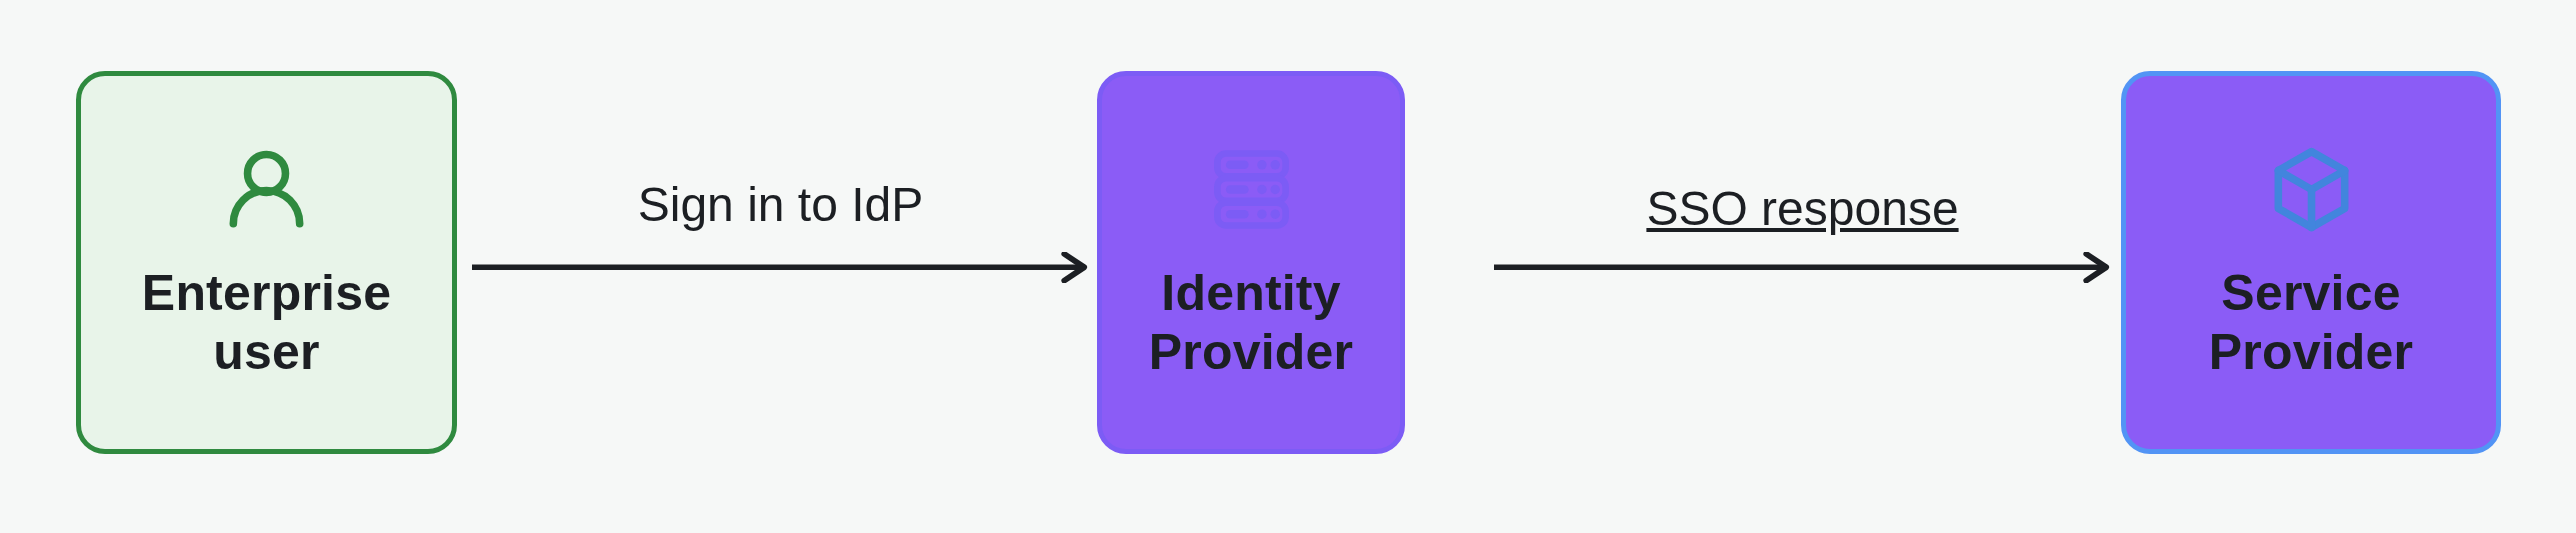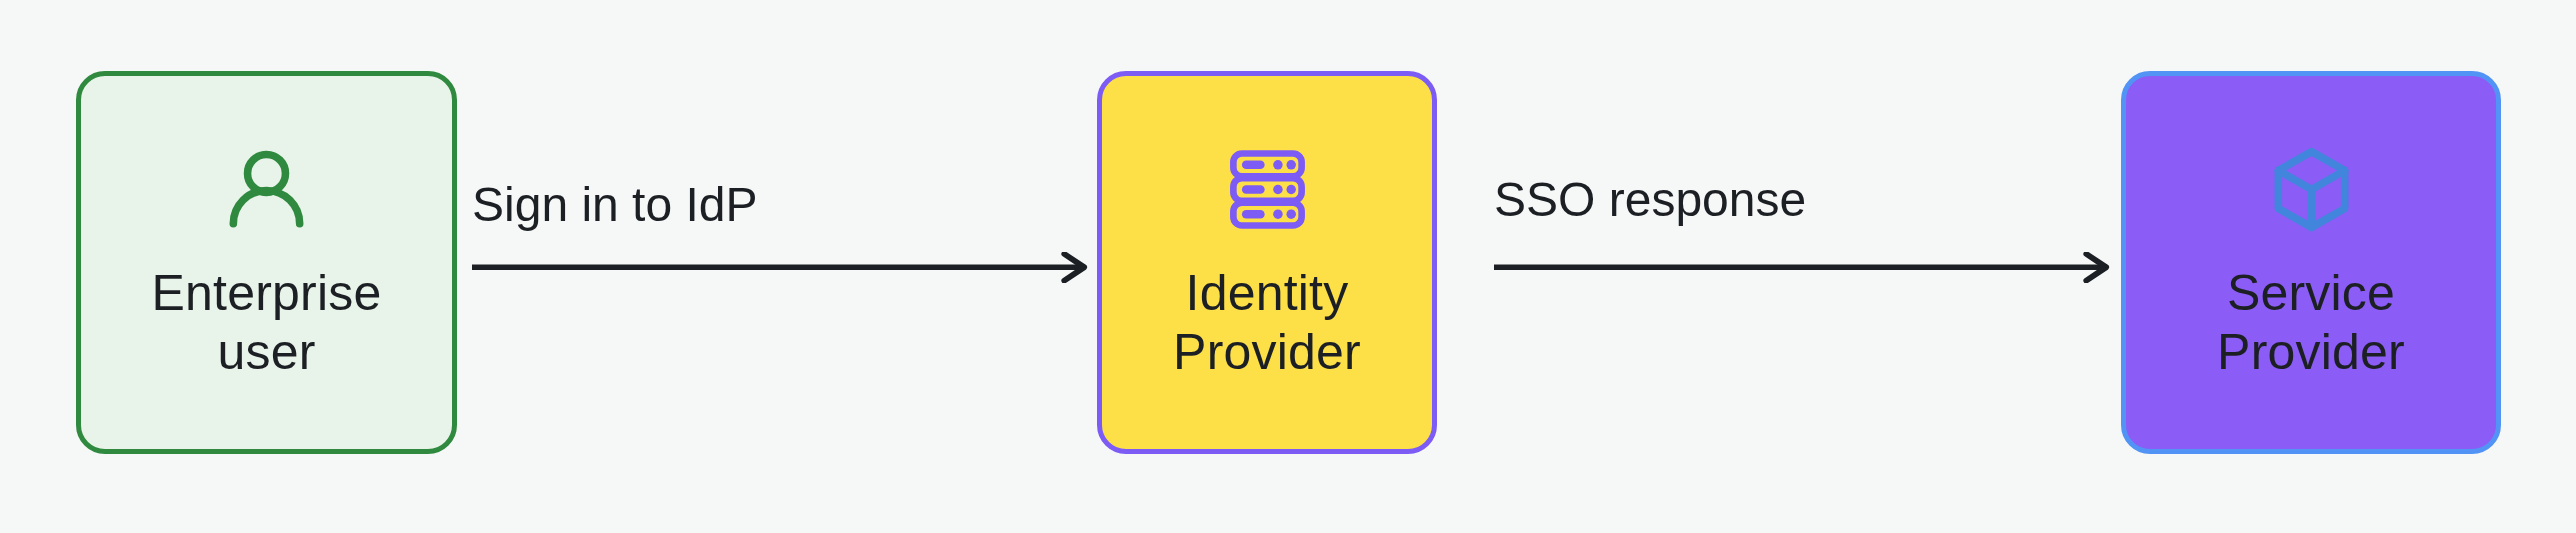--- a/index.html
+++ b/index.html
@@ -39,33 +39,33 @@
     display: block;
     margin-bottom: 25px;
   }
   .node-label {
     font-size: 50px;
     line-height: 1.18;
     color: #1c1f23;
     text-align: center;
     letter-spacing: 0.2px;
     white-space: pre-line;
-    font-weight: 400;
+    font-weight: 700;
   }
 
   #node-user {
     left: 76px;
     width: 381px;
     background: #e8f4e9;
     border-color: #2f8a3f;
   }
   #node-idp {
     left: 1097px;
-    width: 340px;
-    background: #fde047;
+    width: 308px;
+    background: #8b5cf6;
     border-color: #7c5cf5;
   }
   #node-sp {
     left: 2121px;
     width: 380px;
     background: #8b5cf6;
     border-color: #5294f5;
   }
 
   
@@ -73,35 +73,37 @@
     position: absolute;
     top: 252px;
     height: 30.5px;
   }
   #arrow-1 { left: 472px; width: 617px; }
   #arrow-2 { left: 1494px; width: 617px; }
 
   
   .edge-label {
     position: absolute;
+    text-align: center;
     color: #1c1f23;
     font-size: 48px;
     line-height: 1.22;
     white-space: pre-line;
     font-weight: 400;
   }
   #label-signin {
     left: 472px;
     width: 617px;
     top: 176px;
   }
   #label-sso {
     left: 1494px;
     width: 617px;
-    top: 171px;
+    top: 180px;
+    text-decoration: underline;
   }
   #label-sso-note {
     left: 1448px;
     width: 709px;
     top: 305px;
   }
 </style>
 </head>
 <body>
 

